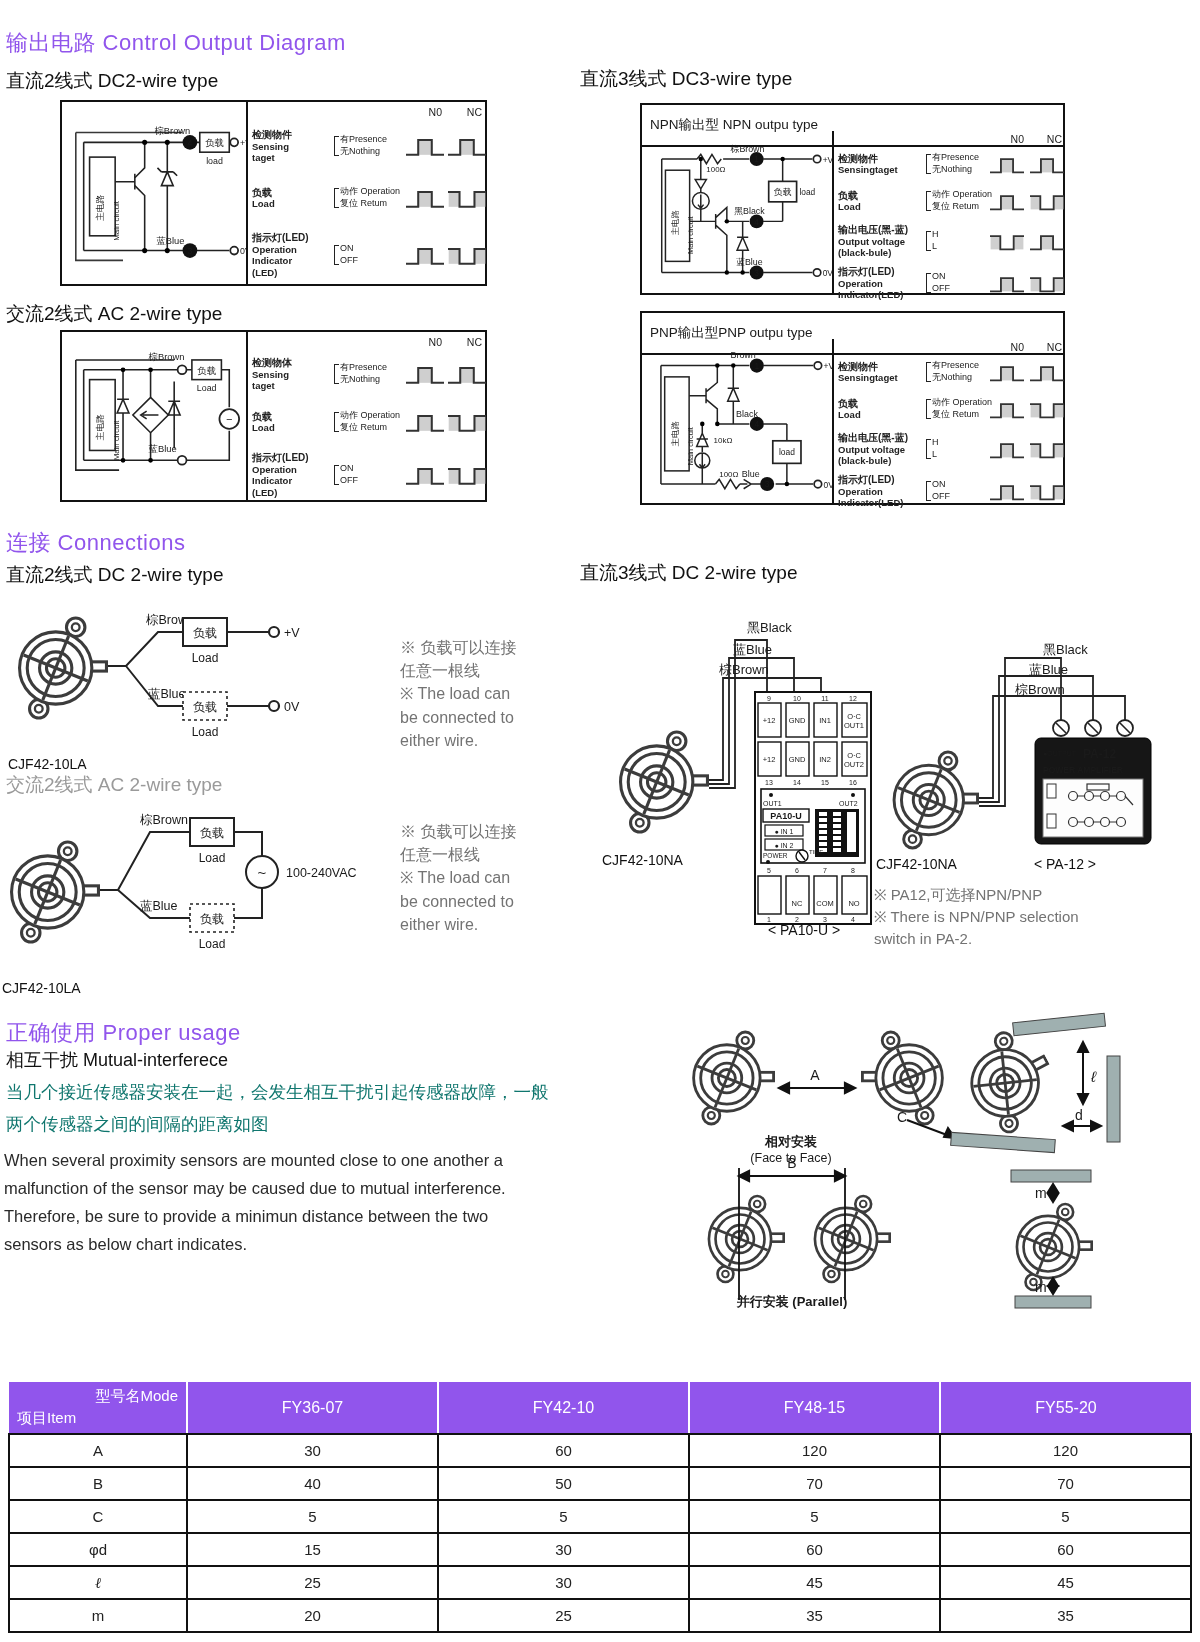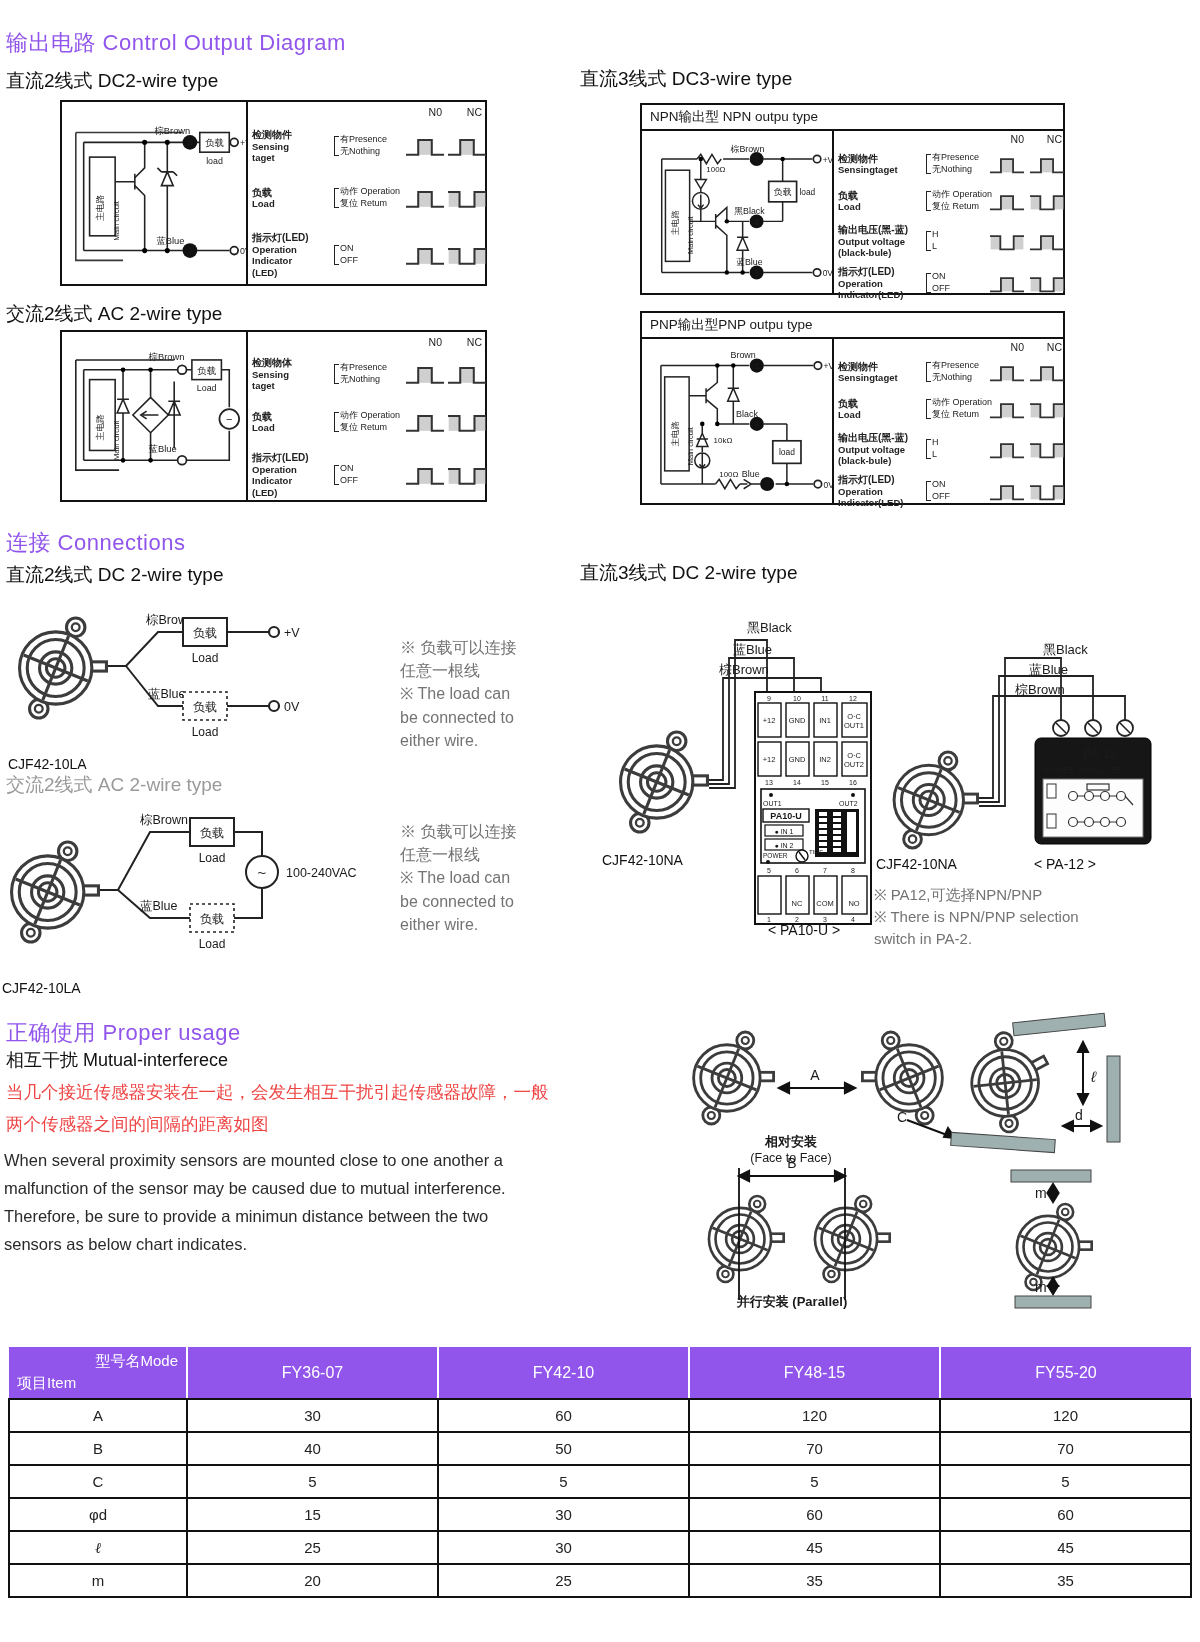--- a/index.html
+++ b/index.html
@@ -5,44 +5,44 @@
   :root{ --accent:#9155ec; --ink:#1a1a1a; --wire:#2a2a2a; --gray:#cfcfcf; --plate:#9fb0b0; }
   *{ box-sizing:border-box; }
   body{ margin:0; background:#fff; }
   .page{ position:relative; width:1200px; height:1642px; background:#fff; overflow:hidden;
          font-family:"Liberation Sans",sans-serif; color:var(--ink); }
   .abs{ position:absolute; }
   .h1{ color:var(--accent); font-size:22px; letter-spacing:.5px; }
   .sub{ font-size:19px; color:#111; }
   .sub.gray{ color:#9a9a9a; }
   .box{ position:absolute; border:2px solid #111; background:#fff; }
-  .boxtitle{ border-bottom:2px solid #111; font-size:13.5px; padding:3px 8px; }
+  .boxtitle{ border-bottom:2px solid #111; font-size:13.5px; padding:11px 8px; }
   .divider{ position:absolute; top:0; bottom:0; width:2px; background:#111; }
 
   
   .tpanel{ position:absolute; }
   .thead{ display:grid; font-size:10.5px; text-align:right; color:#222; }
   .trow{ display:grid; column-gap:2px; align-items:center; }
   .tlabel{ font-size:9.5px; line-height:1.18; color:#222;font-weight:bold; }
   .tlabel .cn{ font-size:10px; }
   .brk{ position:relative; padding-left:6px; font-size:9px; line-height:1.3; color:#222; white-space:nowrap; }
   .brk::before{ content:""; position:absolute; left:0; top:2px; bottom:2px; width:4px;
                 border:1.5px solid #222; border-right:none; }
   .wv{ width:38px; height:24px; display:block; }
   .wv.sm{ width:34px; height:21px; }
 
   
   svg text{ font-family:"Liberation Sans",sans-serif; fill:#1a1a1a; }
   .note{ font-size:16px; line-height:1.45; color:#737373; }
   .modlabel{ font-size:14px; color:#111; }
-  .cnpara{ font-size:17.5px; line-height:1.85; color:#ef4444; }
+  .cnpara{ font-size:17.5px; line-height:1.85; color:#0f766e; }
   .enpara{ font-size:16.5px; line-height:1.7; color:#2a2a2a; }
 
   
-  table.spec{ border-collapse:collapse; table-layout:fixed; width:1184px; }
+  table.spec{ border-collapse:collapse; table-layout:fixed; width:1184px;margin-top:35px; }
   table.spec th, table.spec td{ border:2px solid #111; }
   table.spec thead th{ background:var(--accent); color:#fff; font-weight:normal;
         font-size:16px; height:52px; border:none; border-bottom:2px solid #111; }
   table.spec thead th + th{ border-left:2px solid #fff; }
   table.spec td{ height:33px; text-align:center; font-size:15px; color:#222; background:#fff; }
   th.diag{ position:relative;
      background:linear-gradient(to bottom right, rgba(0,0,0,0) 49.4%, #fff 49.4%, #fff 50.8%, rgba(0,0,0,0) 50.8%), var(--accent); }
   th.diag .mode{ position:absolute; top:5px; right:8px; font-size:15px; }
   th.diag .item{ position:absolute; bottom:5px; left:8px; font-size:15px; }
   td.script{ font-family:"DejaVu Serif",serif; font-style:italic; font-size:17px; }

